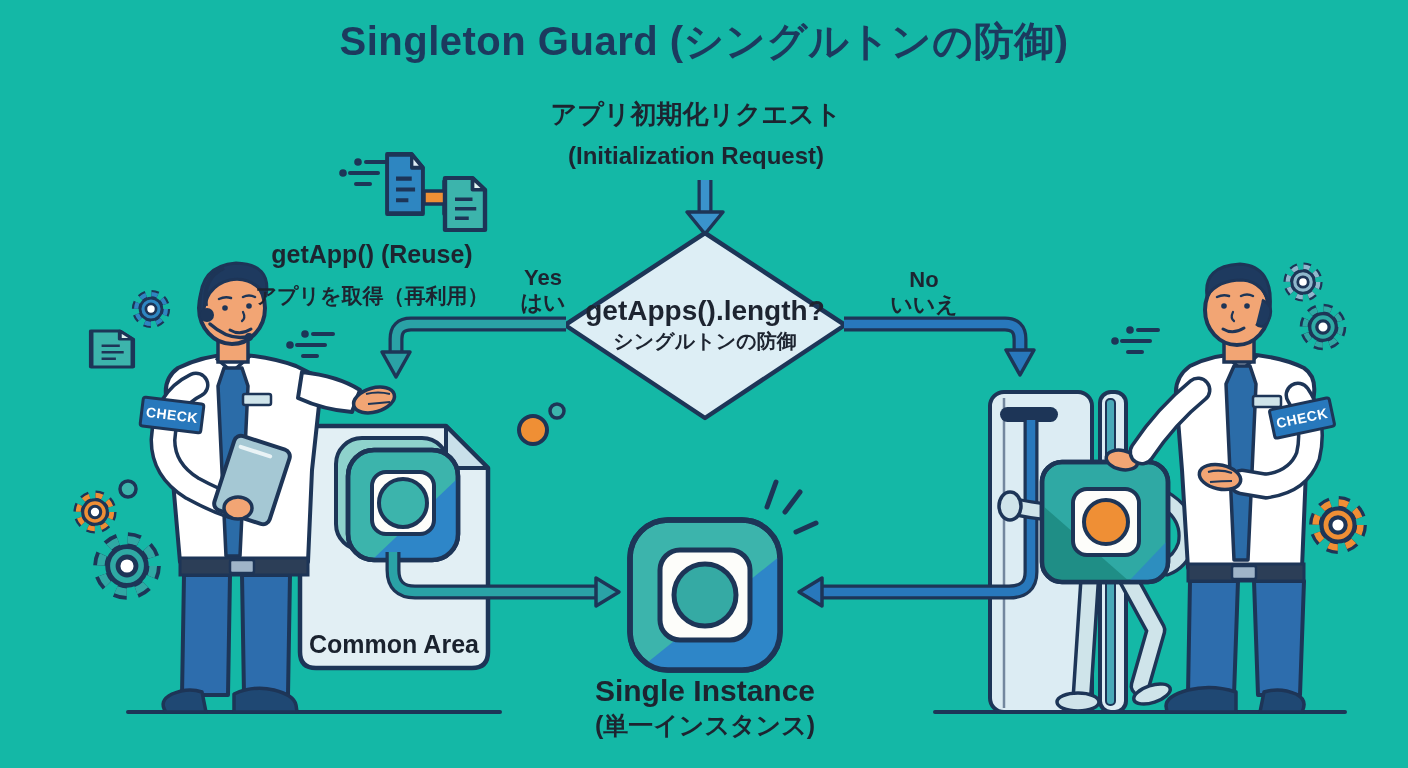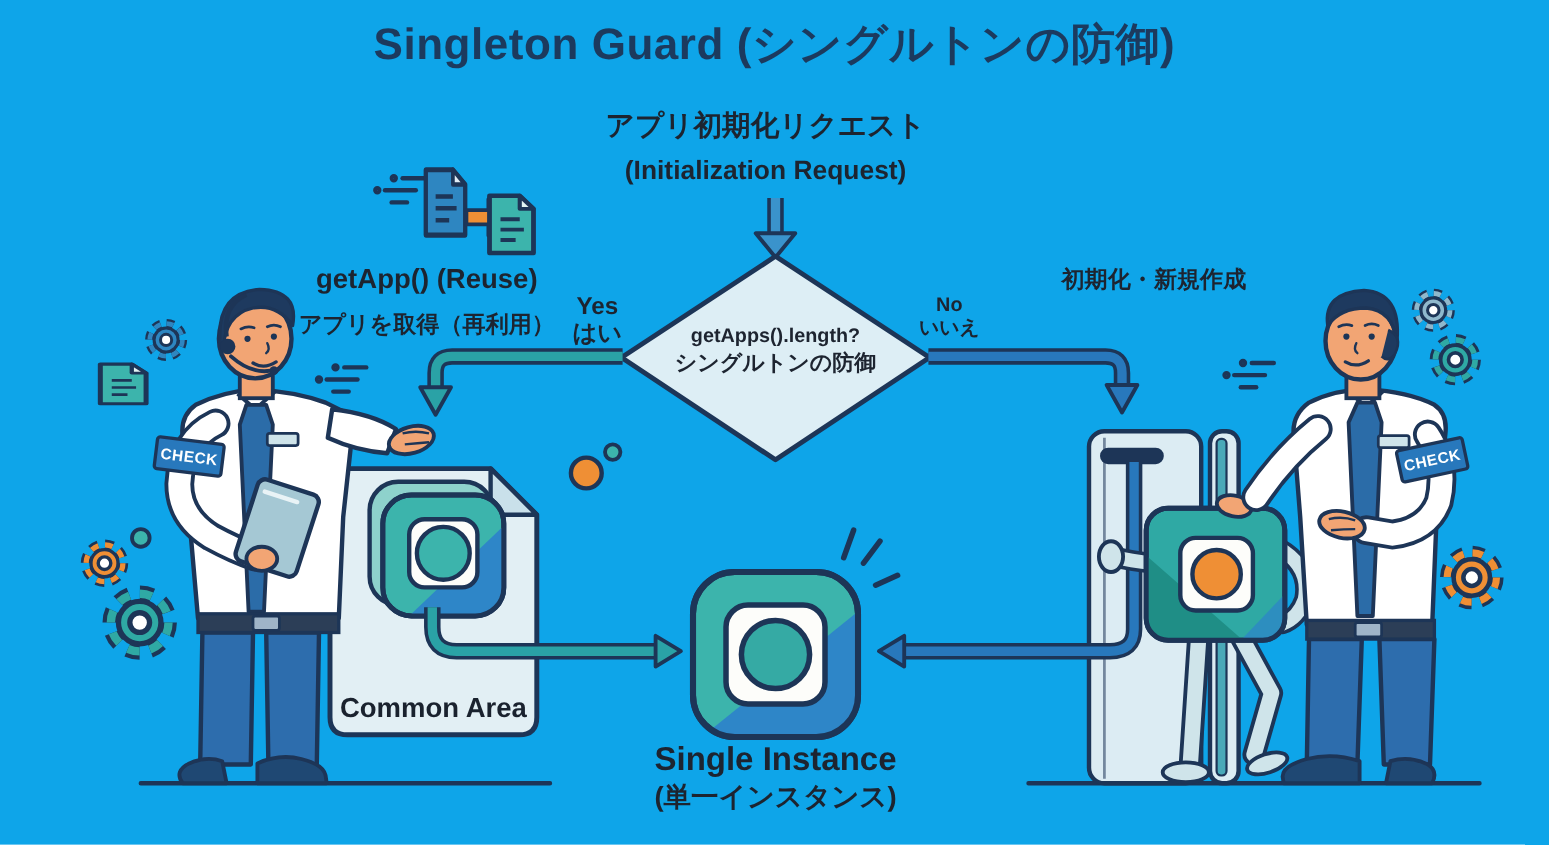--- a/index.html
+++ b/index.html
@@ -1,35 +1,35 @@
 <!DOCTYPE html>
 <html><head>
 <meta charset="utf-8">
 <style>
   html,body{margin:0;padding:0;background:#ffffff;}
-  #stage{position:relative;width:1408px;height:768px;background:#0ea5e9;overflow:hidden;
+  #stage{position:relative;width:1408px;height:768px;background:#14b8a6;overflow:hidden;
          font-family:"Liberation Sans","DejaVu Sans",sans-serif;}
   #art{position:absolute;left:0;top:0;}
   .t{position:absolute;font-weight:bold;color:#1d2430;line-height:1.15;white-space:nowrap;}
   .center{text-align:center;}
   #title{left:0;top:18px;width:1408px;font-size:40px;color:#1c3a5e;text-align:center;letter-spacing:.5px;}
   #request{left:496px;top:100px;width:400px;}
   #request .l1{font-size:26px;}
   #request .l2{font-size:24px;margin-top:12px;}
   #decision{left:565px;top:295px;width:280px;}
-  #decision .l1{font-size:18px;}
+  #decision .l1{font-size:28px;}
   #decision .l2{font-size:20px;margin-top:3px;}
-  #yes-func{left:256px;top:240px;width:264px;}
+  #yes-func{left:240px;top:240px;width:264px;}
   #yes-func .l1{font-size:25px;}
   #yes-func .l2{font-size:21px;margin-top:15px;}
   #yes-answer{left:508px;top:265px;width:70px;text-align:center;font-size:22px;}
   #no-func{left:916px;top:240px;width:266px;}
   #no-func .l1{font-size:25px;}
   #no-func .l2{font-size:21px;margin-top:3px;}
-  #no-answer{left:820px;top:267px;width:86px;text-align:center;font-size:18px;}
+  #no-answer{left:881px;top:267px;width:86px;text-align:center;font-size:22px;}
   #common-label{left:302px;top:630px;width:184px;font-size:25px;color:#1a222e;}
   #single-label{left:545px;top:674px;width:320px;}
   #single-label .l1{font-size:30px;}
   #single-label .l2{font-size:25px;margin-top:2px;}
   .badge{position:absolute;width:58px;height:26px;background:#2878bc;border:3px solid #1d3557;
          border-radius:4px;color:#ffffff;font-weight:bold;font-size:14px;line-height:26px;
          text-align:center;letter-spacing:.5px;}
   #badge-left{left:140px;top:399px;transform:rotate(7deg);}
   #badge-right{left:1270px;top:402px;transform:rotate(-12deg);}
 </style>
@@ -310,21 +310,20 @@
 <div class="t center" id="yes-func">
   <div class="l1">getApp() (Reuse)</div>
   <div class="l2">アプリを取得（再利用）</div>
 </div>
 <div class="t" id="yes-answer">
   <div>Yes</div>
   <div>はい</div>
 </div>
 
 <div class="t center" id="no-func">
-  <div class="l2">初期化・新規作成</div>
 </div>
 <div class="t" id="no-answer">
   <div>No</div>
   <div>いいえ</div>
 </div>
 
 <div class="t center" id="common-label">Common Area</div>
 
 <div class="t center" id="single-label">
   <div class="l1">Single Instance</div>

